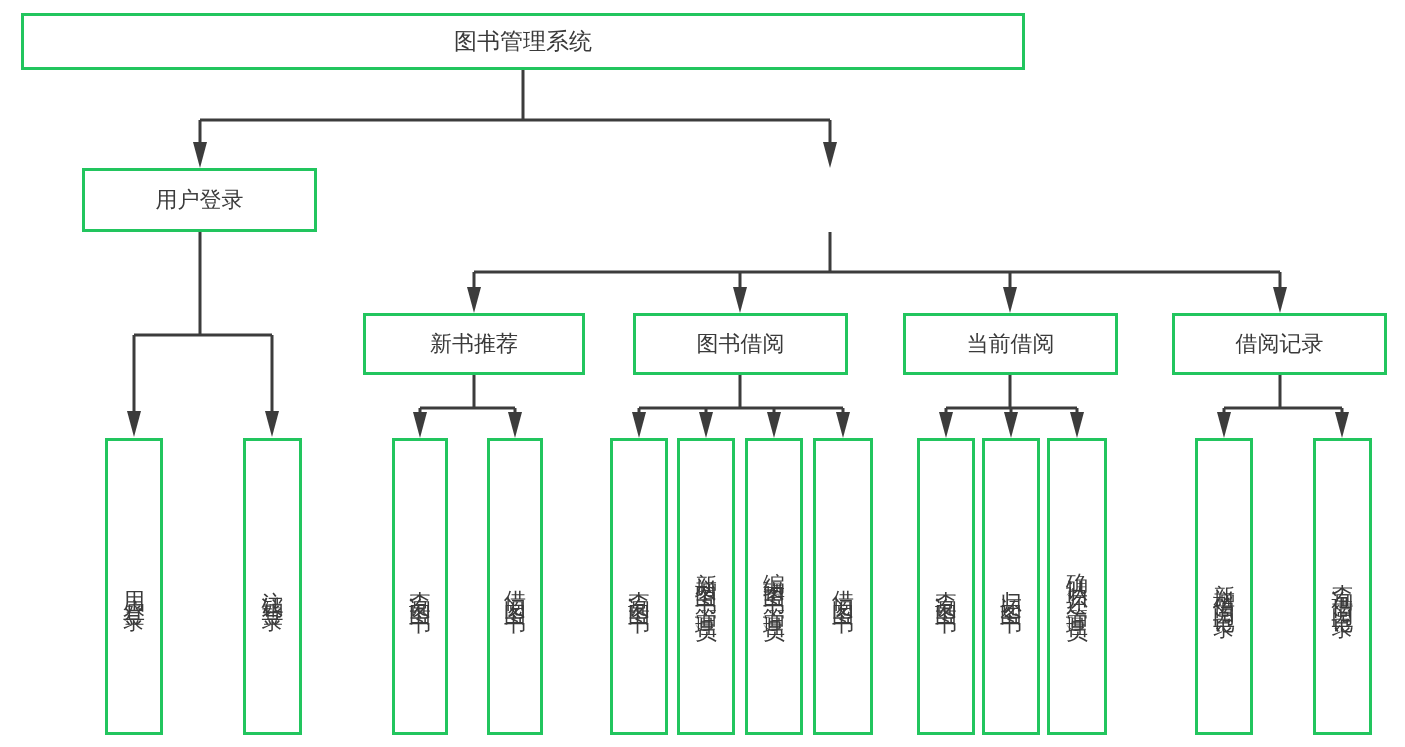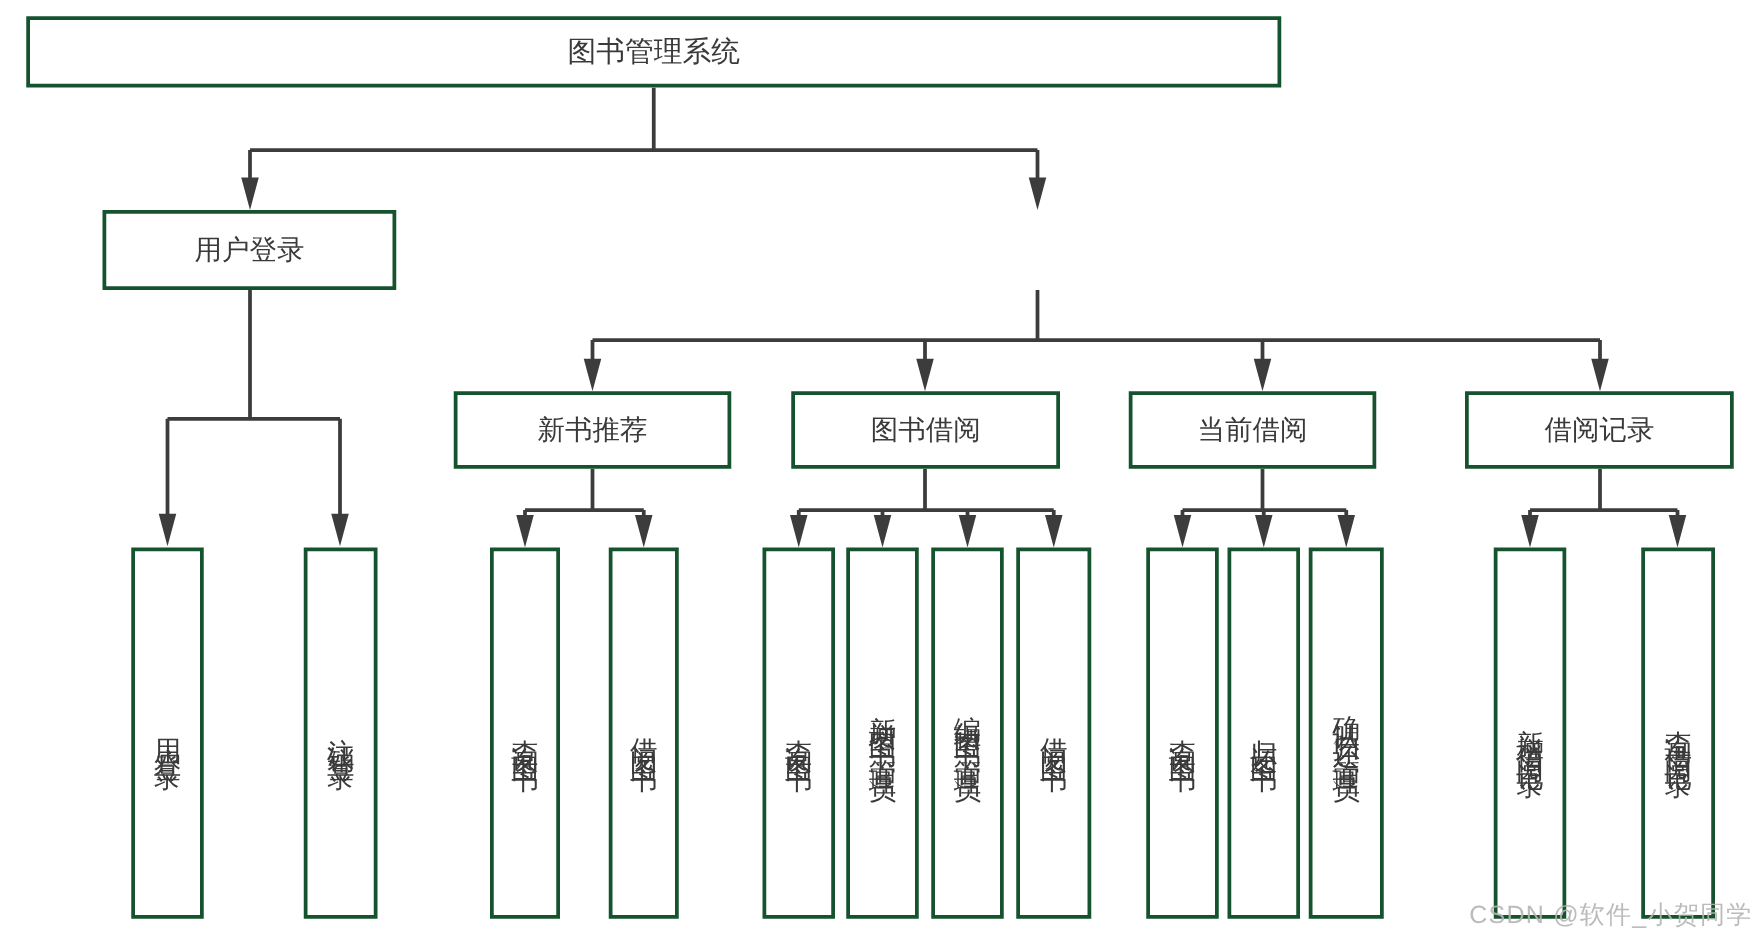--- a/index.html
+++ b/index.html
@@ -27,21 +27,21 @@
     stroke: #3c3c3c;
     stroke-width: 3;
   }
   .wires polygon {
     fill: #3c3c3c;
     stroke: none;
   }
   .node {
     position: absolute;
     box-sizing: border-box;
-    border: 3px solid #14532d;
+    border: 3px solid #22c55e;
     background: #ffffff;
     display: flex;
     align-items: center;
     justify-content: center;
     color: #3a3a3a;
   }
   .node.h { font-size: 22px; }
   .node.root { font-size: 23px; }
   .node.leaf {
     width: 58px;
@@ -129,21 +129,21 @@
   <div class="node h" style="left:82px; top:168px; width:235px; height:64px;">
     <span>用户登录</span>
   </div>
 
   <div class="node h" style="left:363px; top:313px; width:222px; height:62px;">
     <span>新书推荐</span>
   </div>
   <div class="node h" style="left:633px; top:313px; width:215px; height:62px;">
     <span>图书借阅</span>
   </div>
-  <div class="node h" style="left:903px; top:313px; width:198px; height:62px;">
+  <div class="node h" style="left:903px; top:313px; width:215px; height:62px;">
     <span>当前借阅</span>
   </div>
   <div class="node h" style="left:1172px; top:313px; width:215px; height:62px;text-align:center;">
     <span>借阅记录</span>
   </div>
 
   <div class="node leaf" style="left:105px;">
     <span class="vtext">用户登录</span>
   </div>
   <div class="node leaf" style="left:243px; width:59px;">
@@ -180,15 +180,14 @@
     <span class="vtext">确认归还（管理员）</span>
   </div>
 
   <div class="node leaf" style="left:1195px;">
     <span class="vtext">新增借阅记录</span>
   </div>
   <div class="node leaf" style="left:1313px; width:59px;">
     <span class="vtext">查询借阅记录</span>
   </div>
 
-  <div class="watermark">CSDN @软件_小贺同学</div>
 
 </div>
 
 </body></html>

